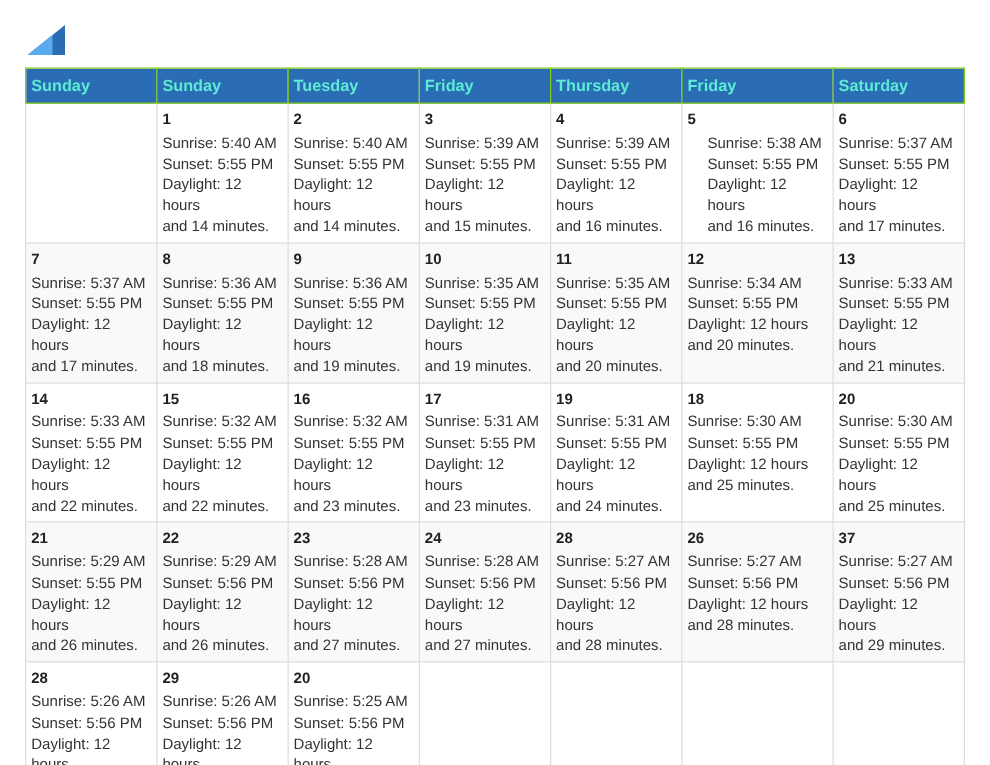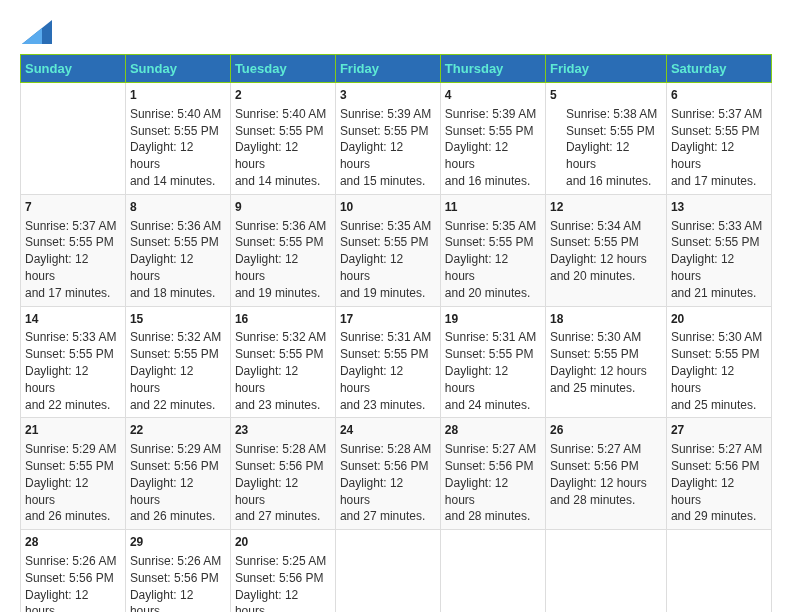--- a/index.html
+++ b/index.html
@@ -313,21 +313,21 @@
 and 28 minutes.</div>
         </td>
         <td>
           <span class="day-number">26</span>
           <div class="day-info" style="white-space: pre-line;">Sunrise: 5:27 AM
 Sunset: 5:56 PM
 Daylight: 12 hours
 and 28 minutes.</div>
         </td>
         <td>
-          <span class="day-number">27</span>
+          <span class="day-number">37</span>
           <div class="day-info" style="white-space: pre-line;">Sunrise: 5:27 AM
 Sunset: 5:56 PM
 Daylight: 12 hours
 and 29 minutes.</div>
         </td>
       </tr>
       <tr>
         <td>
           <span class="day-number">28</span>
           <div class="day-info" style="white-space: pre-line;">Sunrise: 5:26 AM

